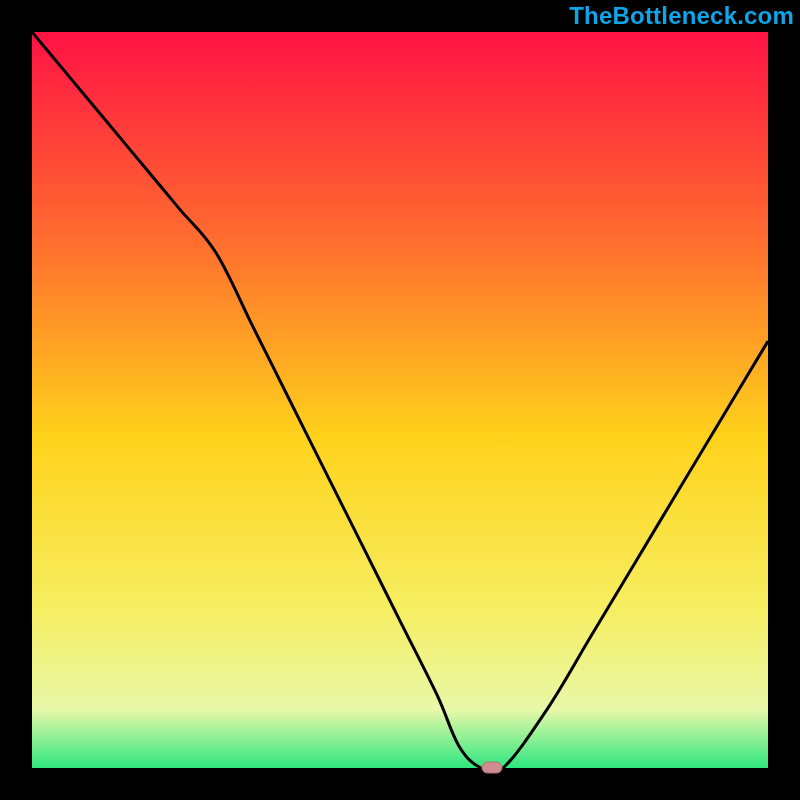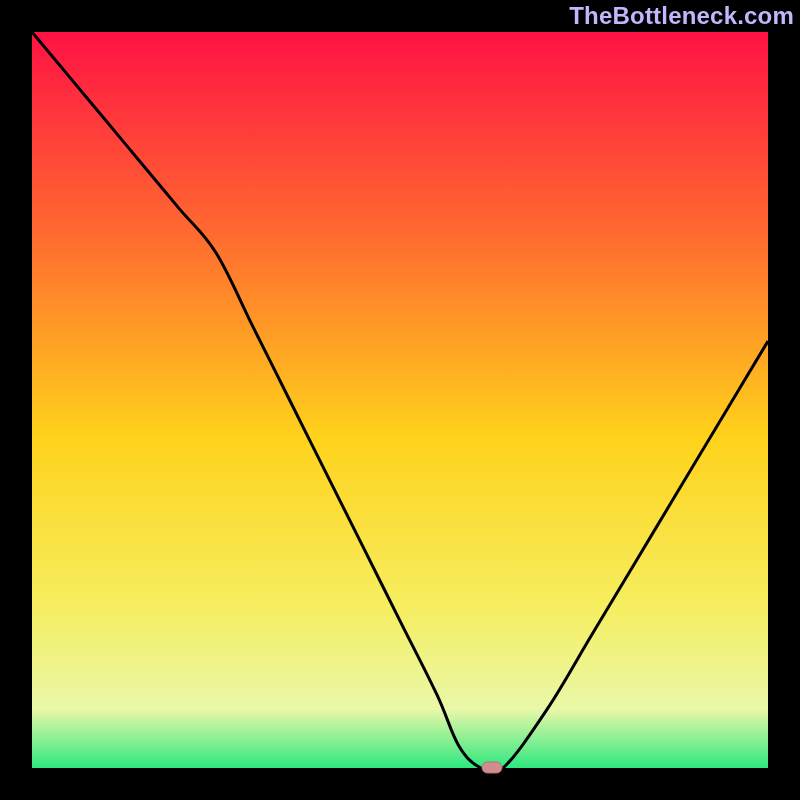--- a/index.html
+++ b/index.html
@@ -13,21 +13,21 @@
   .frame {
     position: relative;
     width: 800px;
     height: 800px;
     background: #000;
   }
   .watermark {
     position: absolute;
     top: 2px;
     right: 6px;
-    color: #c4b5fd;
+    color: #0ea5e9;
     font-size: 24px;
     font-weight: 600;
     letter-spacing: 0.2px;
   }
   svg {
     position: absolute;
     top: 0;
     left: 0;
   }
 </style>

